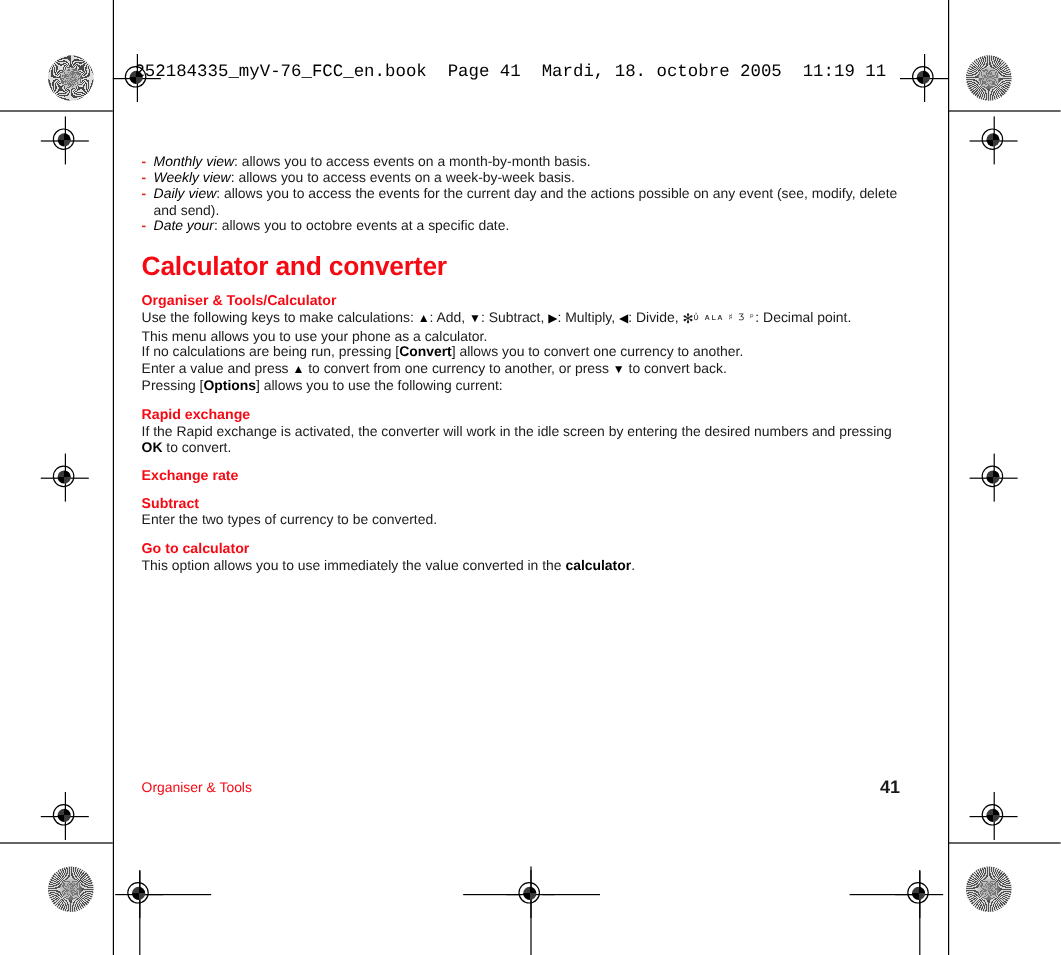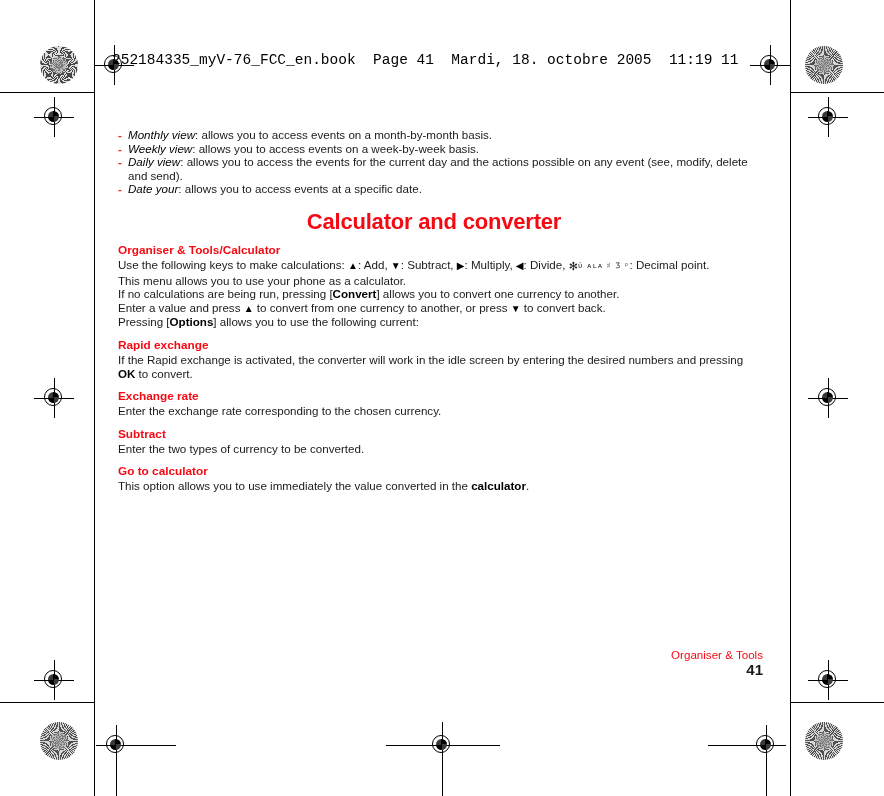--- a/index.html
+++ b/index.html
@@ -88,21 +88,20 @@
   b, strong { font-weight: bold; color: #000; }
   i.bi { font-style: italic; font-weight: normal; color: #000; }
 
   h1.title {
     color: #f50a14;
     font-size: 22px;
     font-weight: bold;
     letter-spacing: -0.2px;
     margin: 14px 0 9px 0;
     line-height: 24px;
-    text-align: center;
   }
   h2.sub {
     color: #f50a14;
     font-size: 11.8px;
     font-weight: bold;
     margin: 0 0 1px 0;
     line-height: 14px;
   }
   h3.opt {
     color: #f50a14;
@@ -117,22 +116,22 @@
     font-size: 7.5px;
     letter-spacing: 1.2px;
     color: #2a2a2a;
     vertical-align: 1px;
   }
   .star { font-size: 11px; vertical-align: -1px; }
 
   
   .footer {
     position: absolute;
-    left: 131px; top: 648px; width: 632px;
-    display: flex; align-items: flex-end; justify-content: space-between; flex-direction: column;
+    left: 118px; top: 648px; width: 632px;
+    display: flex; align-items: center; justify-content: space-between;
   }
   .footer .chapter { color: #f50a14; font-size: 11.6px; }
   .footer .pageno { color: #1a1a1a; font-size: 15px; font-weight: bold; }
 </style>
 </head>
 <body>
 
 <div class="marks">
 
   <div class="vline" style="left:94px;  top:0;   height:796px;"></div>
@@ -232,21 +231,21 @@
     <li>
       <span class="dash">-</span><i class="bi">Monthly view</i><span>: allows you to access events on a month-by-month basis.</span>
     </li>
     <li>
       <span class="dash">-</span><i class="bi">Weekly view</i><span>: allows you to access events on a week-by-week basis.</span>
     </li>
     <li>
       <span class="dash">-</span><i class="bi">Daily view</i><span>: allows you to access the events for the current day and the actions possible on any event (see, modify, delete and send).</span>
     </li>
     <li>
-      <span class="dash">-</span><i class="bi">Date your</i><span>: allows you to access events at a specific date.</span>
+      <span class="dash">-</span><i class="bi">Date your</i><span>: allows you to octobre events at a specific date.</span>
     </li>
   </ul>
 
   <h1 class="title">Calculator and converter</h1>
 
   <h2 class="sub">Organiser &amp; Tools/Calculator</h2>
   <div class="body-text para">
     <span>Use the following keys to make calculations: </span><span class="arrow">▲</span><span>: Add, </span><span class="arrow">▼</span><span>: Subtract, </span><span class="arrow">▶</span><span>: Multiply, </span><span class="arrow">◀</span><span>: Divide, </span><span class="star">✻</span><span class="keyglyphs">ὐ ᴀʟᴀ ♯ Ʒ ᵖ</span><span>: Decimal point.</span>
   </div>
 
@@ -263,23 +262,20 @@
   <div class="body-text para">
     <span>Pressing [</span><b>Options</b><span>] allows you to use the following current:</span>
   </div>
 
   <h3 class="opt">Rapid exchange</h3>
   <div class="body-text para">
     <span>If the Rapid exchange is activated, the converter will work in the idle screen by entering the desired numbers and pressing </span><b>OK</b><span> to convert.</span>
   </div>
 
   <h3 class="opt">Exchange rate</h3>
-  <div class="body-text para">
-    <span>Enter the exchange rate corresponding to the chosen currency.</span>
-  </div>
 
   <h3 class="opt">Subtract</h3>
   <div class="body-text para">
     <span>Enter the two types of currency to be converted.</span>
   </div>
 
   <h3 class="opt">Go to calculator</h3>
   <div class="body-text para">
     <span>This option allows you to use immediately the value converted in the </span><b>calculator</b><span>.</span>
   </div>

